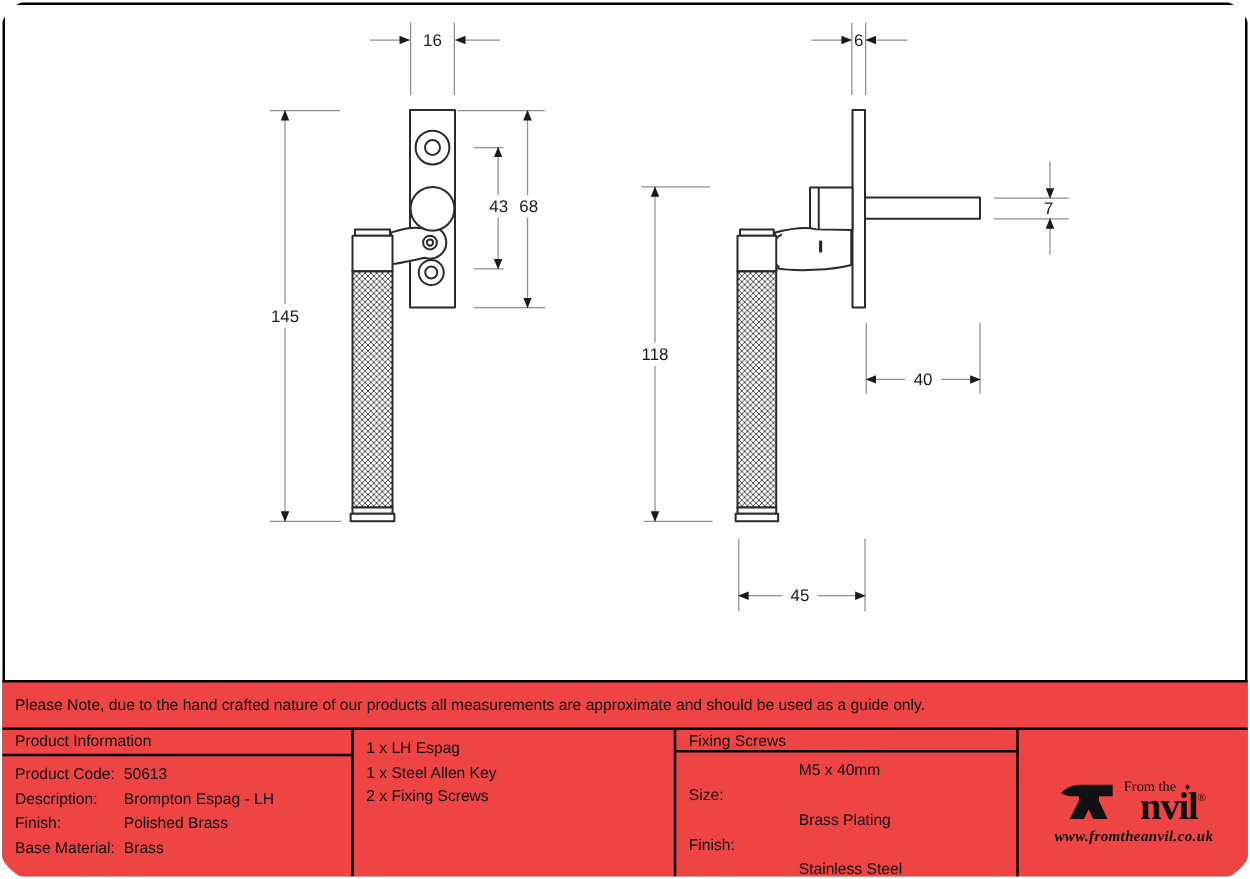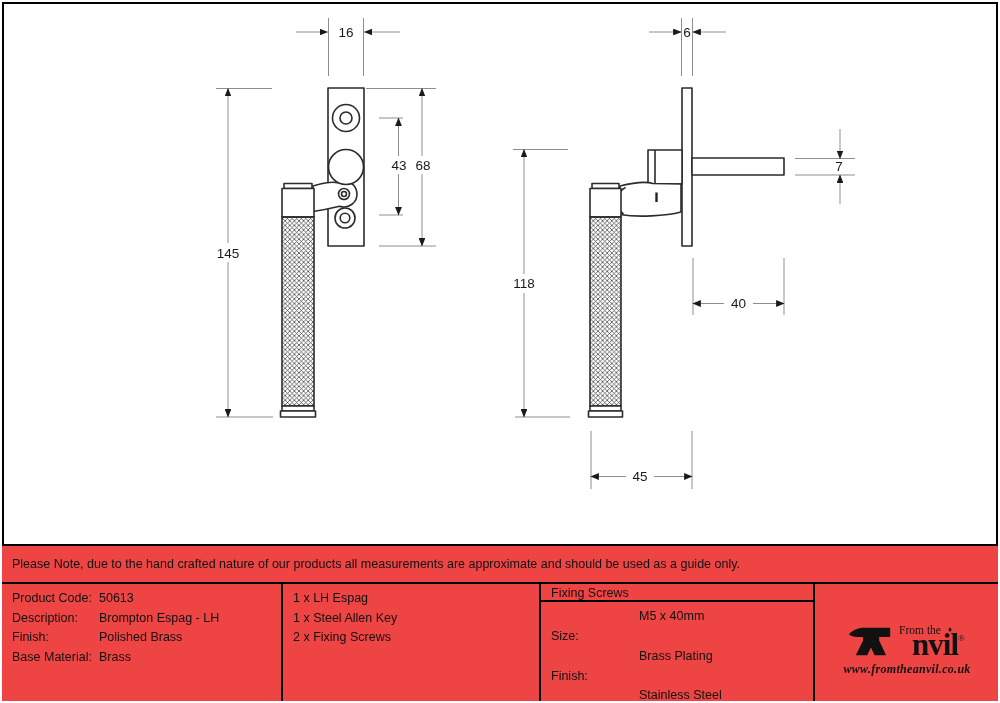--- a/index.html
+++ b/index.html
@@ -1,17 +1,17 @@
 <!DOCTYPE html>
 <html><head>
 <meta charset="utf-8">
 <style>
   html,body{margin:0;padding:0;background:#fff;}
   .sheet{position:relative;width:1000px;height:703px;background:#fff;
-         font-family:"Liberation Sans",sans-serif;color:#111;overflow:hidden;}
+         font-family:"Liberation Sans",sans-serif;color:#111;overflow:hidden;border-radius:27px;}
   .frame{position:absolute;left:2px;top:2px;right:2px;bottom:2px;border:2px solid #000;}
   .drawing{position:absolute;left:0;top:0;width:1000px;height:544px;}
   
   .bottom{position:absolute;left:2px;right:2px;bottom:2px;top:544px;border-top:2px solid #000;
           display:flex;flex-direction:column;background:#ef4444;}
   .note{height:36px;border-bottom:2px solid #000;display:flex;align-items:center;
         padding-left:10px;font-size:12.5px;}
   .tbl{flex:1;display:flex;min-height:0;}
   .col{box-sizing:border-box;display:flex;flex-direction:column;}
   .col.b{border-right:2px solid #000;}
@@ -148,20 +148,21 @@
     </g>
   </svg>
 
   <div class="bottom">
     <div class="note">
       <span>Please Note, due to the hand crafted nature of our products all measurements are approximate and should be used as a guide only.</span>
     </div>
     <div class="tbl">
 
       <div class="col col1 b">
+        <div class="col-head">Product Information</div>
         <div class="col-body">
           <div class="kv">
             <span class="k">Product Code:</span>
             <span class="v">50613</span>
           </div>
           <div class="kv">
             <span class="k">Description:</span>
             <span class="v">Brompton Espag - LH</span>
           </div>
           <div class="kv">

